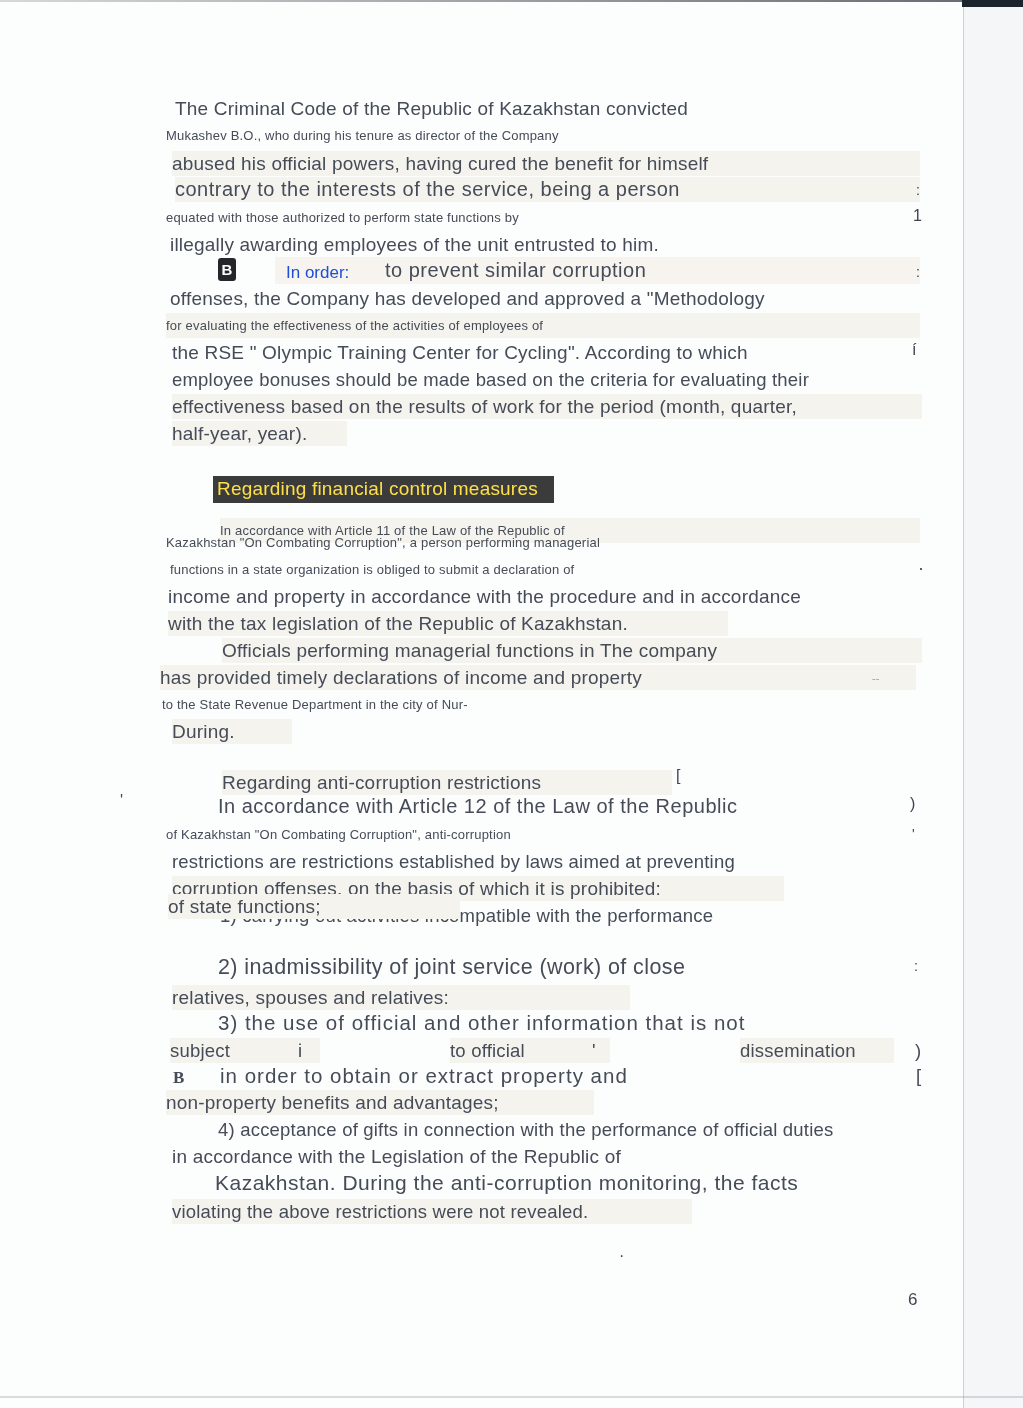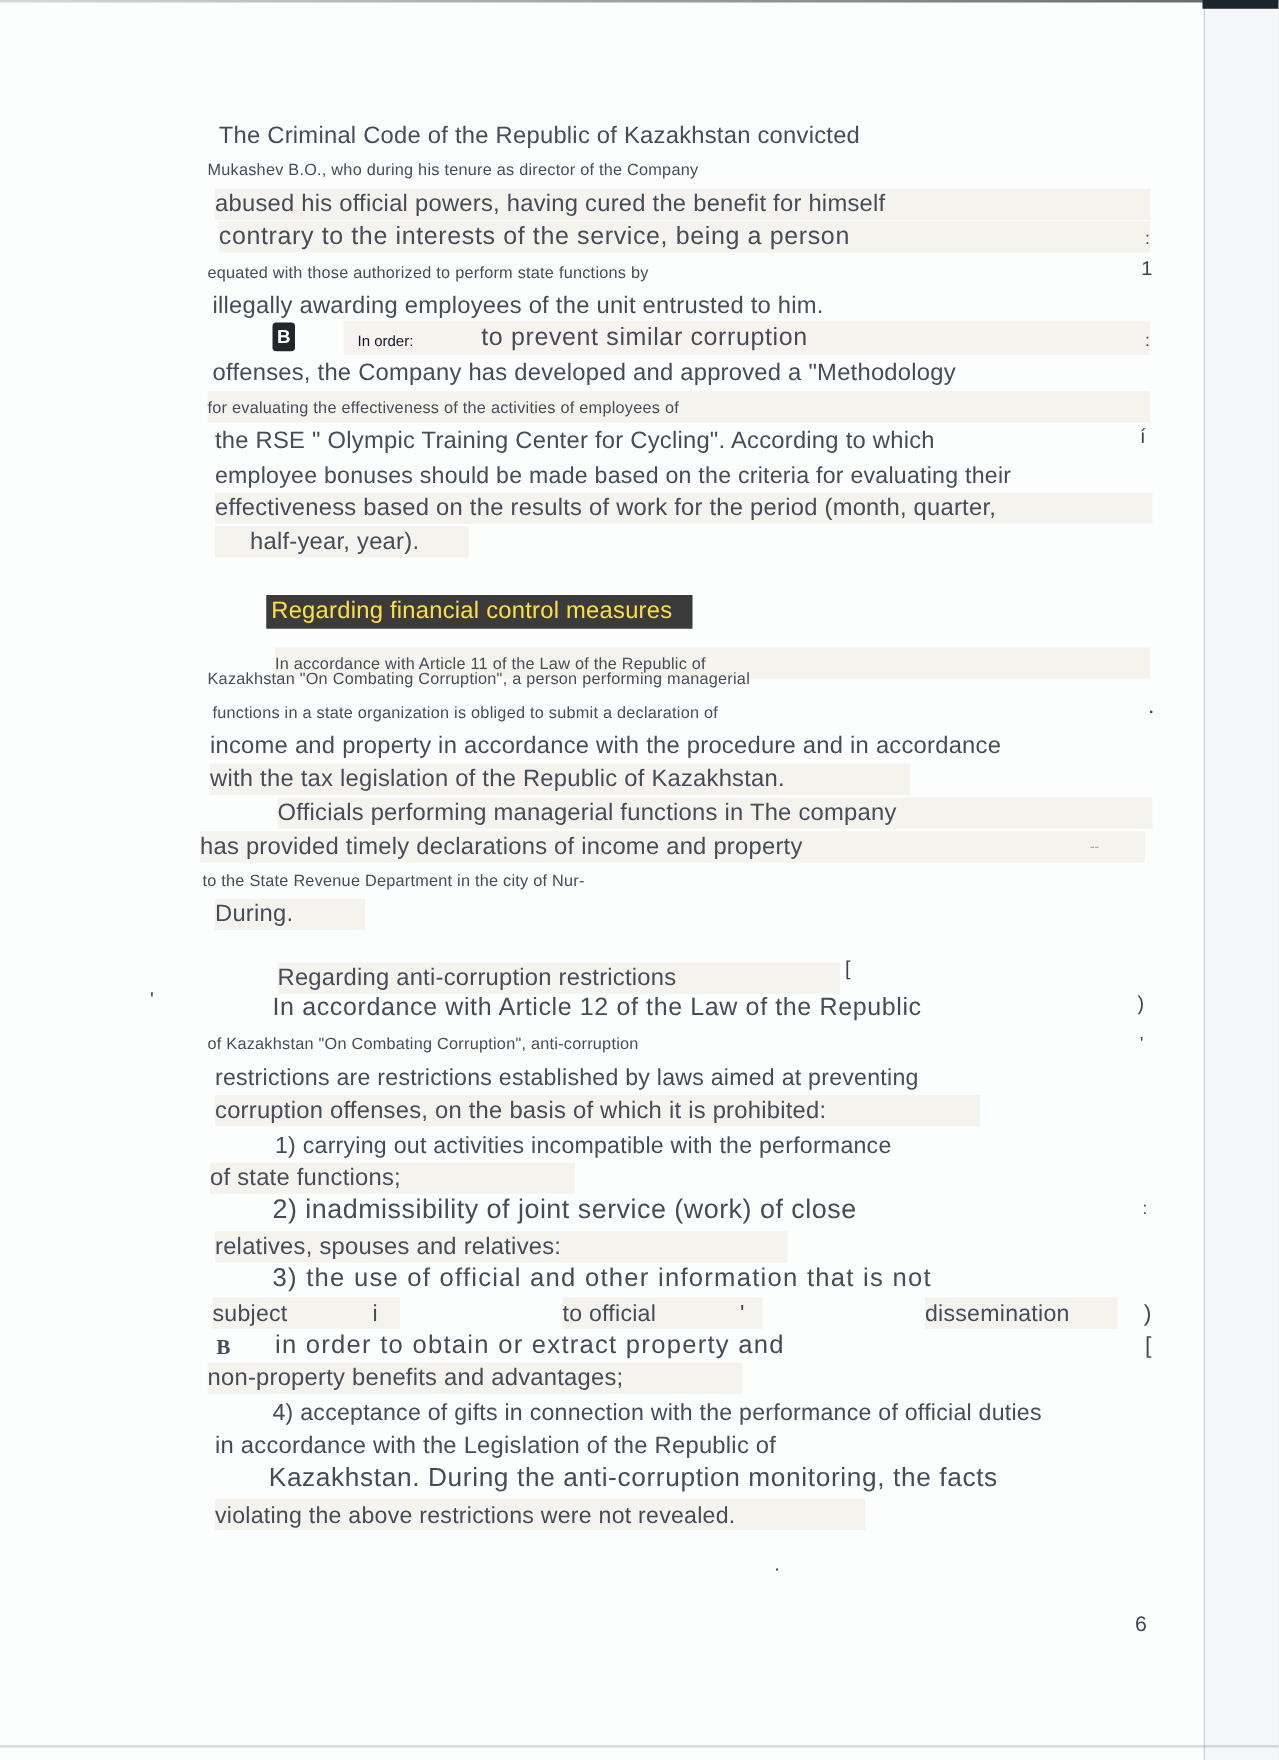--- a/index.html
+++ b/index.html
@@ -19,21 +19,21 @@
   .ln{position:absolute;white-space:nowrap;font-size:19px;line-height:25px;letter-spacing:.2px;}
   .s185{font-size:18.5px;} .s195{font-size:13px;}
   .s20{font-size:20px;letter-spacing:.5px;}
   .s205{font-size:20.5px;letter-spacing:1px;}
   .s21{font-size:21px;letter-spacing:.5px;}
   .s215{font-size:21.5px;letter-spacing:.4px;}
   .hl{background:#f5f3ee;}
   .strip{position:absolute;background:#f7f3ee;}
   .glyph-box{position:absolute;width:18px;height:23px;background:#23272b;color:#ffffff;
     font-weight:bold;font-size:15px;line-height:23px;text-align:center;border-radius:3px;}
-  .note-small{position:absolute;font-size:12px;color:#0f172a;line-height:20px;}
+  .note-small{position:absolute;font-size:17px;color:#1d4ed8;line-height:20px;}
   .heading-inv{position:absolute;background:#3b3b3b;color:#fde047;font-size:19px;
     line-height:24px;padding:1px 16px 2px 4px;letter-spacing:.2px;}
   .serifB{font-family:"Liberation Serif",serif;font-weight:bold;font-size:17px;}
   .artifact{position:absolute;font-size:14px;color:#3e4550;line-height:16px;}
   .pageno{position:absolute;left:908px;top:1290px;font-size:17px;color:#3f4752;}
 </style>
 </head>
 <body>
 
 <div class="page">
@@ -52,42 +52,42 @@
 
   <div class="strip" style="left:275px;top:257px;width:645px;height:27px;"></div>
   <div class="glyph-box" style="left:218px;top:258px;">B</div>
   <div class="note-small" style="left:286px;top:263px;">In order:</div>
   <div class="ln s20" style="left:385px;top:258px;">to prevent similar corruption</div>
   <div class="ln" style="left:170px;top:286px;">offenses, the Company has developed and approved a "Methodology</div>
   <div class="ln s195 hl" style="left:166px;top:313px;width:754px;">for evaluating the effectiveness of the activities of employees of</div>
   <div class="ln" style="left:172px;top:340px;">the RSE " Olympic Training Center for Cycling". According to which</div>
   <div class="ln s185" style="left:172px;top:367px;">employee bonuses should be made based on the criteria for evaluating their</div>
   <div class="ln hl" style="left:172px;top:394px;width:750px;">effectiveness based on the results of work for the period (month, quarter,</div>
-  <div class="ln hl" style="left:172px;top:421px;width:175px;padding-left:28px;">half-year, year).</div>
+  <div class="ln hl" style="left:172px;top:421px;width:175px;">half-year, year).</div>
 
   <div class="heading-inv" style="left:213px;top:476px;">Regarding financial control measures</div>
   <div class="ln s195 hl" style="left:220px;top:518px;width:700px;">In accordance with Article 11 of the Law of the Republic of</div>
   <div class="ln s195" style="left:166px;top:530px;">Kazakhstan "On Combating Corruption", a person performing managerial</div>
   <div class="ln s195" style="left:170px;top:557px;">functions in a state organization is obliged to submit a declaration of</div>
   <div class="ln" style="left:168px;top:584px;text-align:center;">income and property in accordance with the procedure and in accordance</div>
   <div class="ln hl" style="left:168px;top:611px;width:560px;">with the tax legislation of the Republic of Kazakhstan.</div>
 
   <div class="ln hl" style="left:222px;top:638px;width:700px;">Officials performing managerial functions in The company</div>
   <div class="ln hl" style="left:160px;top:665px;width:756px;">has provided timely declarations of income and property</div>
   <div class="ln s195" style="left:162px;top:692px;">to the State Revenue Department in the city of Nur-</div>
   <div class="ln hl" style="left:172px;top:719px;width:120px;">During.</div>
 
   <div class="ln hl" style="left:222px;top:770px;width:450px;">Regarding anti-corruption restrictions</div>
   <div class="ln s20" style="left:218px;top:794px;">In accordance with Article 12 of the Law of the Republic</div>
   <div class="ln s195" style="left:166px;top:822px;">of Kazakhstan "On Combating Corruption", anti-corruption</div>
   <div class="ln s185" style="left:172px;top:849px;">restrictions are restrictions established by laws aimed at preventing</div>
   <div class="ln hl" style="left:172px;top:876px;width:612px;">corruption offenses, on the basis of which it is prohibited:</div>
 
   <div class="ln s185" style="left:220px;top:903px;">1) carrying out activities incompatible with the performance</div>
-  <div class="ln hl" style="left:168px;top:930px;width:292px;">of state functions;</div>
+  <div class="ln hl" style="left:168px;top:894px;width:292px;">of state functions;</div>
 
   <div class="ln s215" style="left:218px;top:955px;">2) inadmissibility of joint service (work) of close</div>
   <div class="ln hl" style="left:172px;top:985px;width:458px;">relatives, spouses and relatives:</div>
 
   <div class="ln s205" style="left:218px;top:1010px;">3) the use of official and other information that is not</div>
   <div class="ln s185 hl" style="left:170px;top:1038px;width:150px;">subject</div>
   <div class="ln s185" style="left:298px;top:1038px;">і</div>
   <div class="ln s185 hl" style="left:450px;top:1038px;width:160px;">to official</div>
   <div class="ln s185" style="left:592px;top:1038px;">'</div>
   <div class="ln s185 hl" style="left:740px;top:1038px;width:154px;">dissemination</div>

